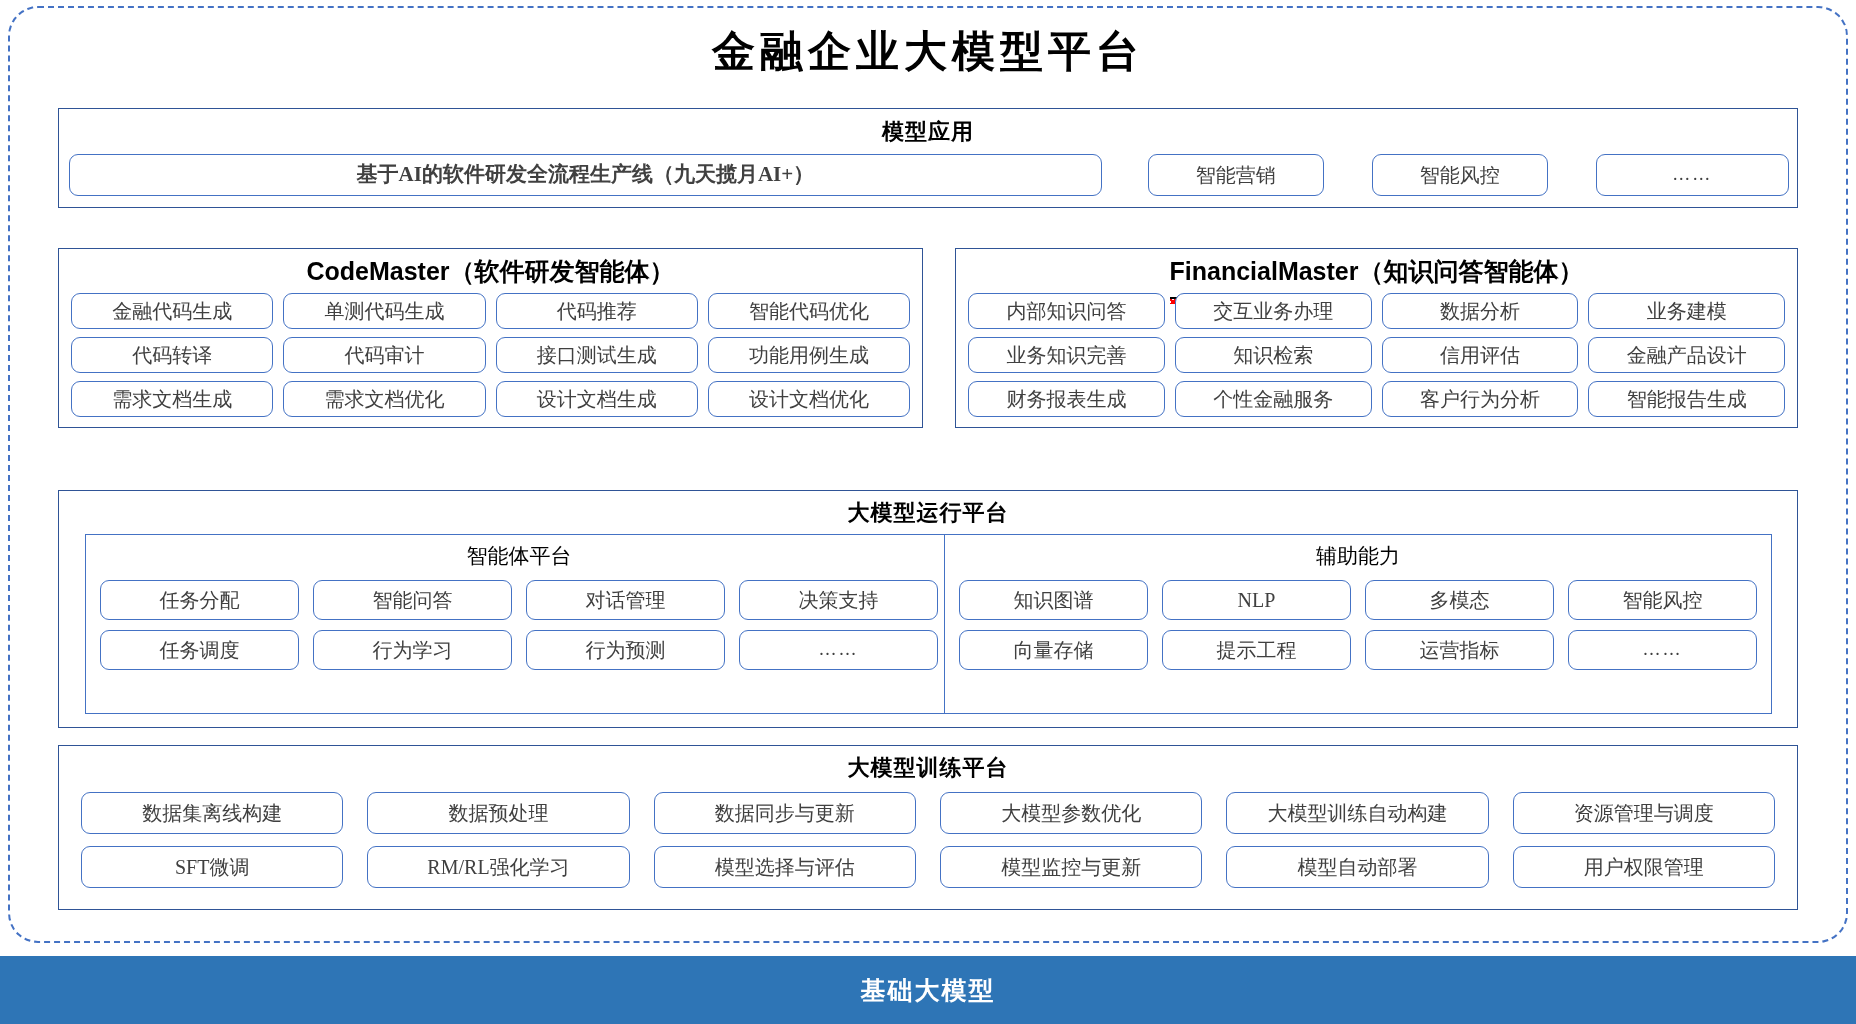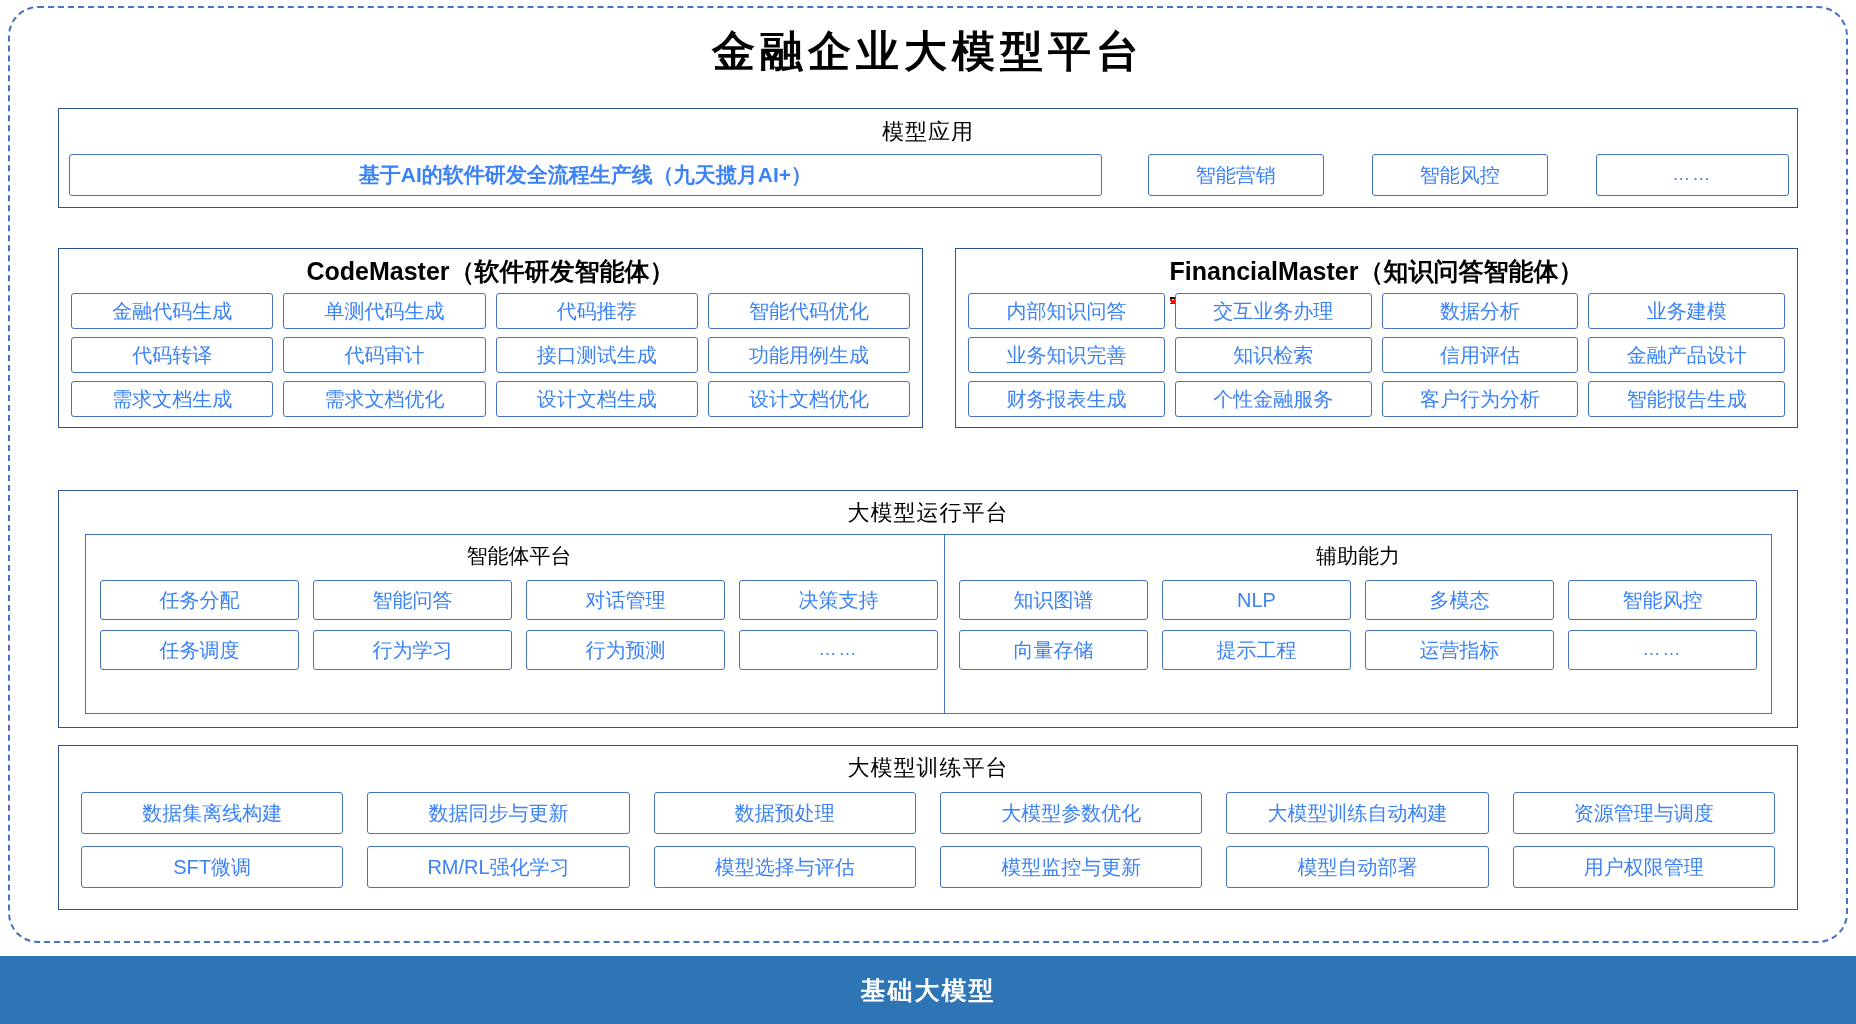--- a/index.html
+++ b/index.html
@@ -37,43 +37,44 @@
 
   
   .panel {
     position: absolute;
     border: 1.5px solid #2f5496;
     background: #ffffff;
   }
   .panel-title {
     text-align: center;
     font-size: 22px;
-    font-weight: 400;
+    font-weight: 700;
     color: #000000;
     letter-spacing: 1px;
   }
   .panel-title.sub {
     font-weight: 400;
     font-size: 21px;
     letter-spacing: 0px;
   }
 
   
   .pill {
     border: 1.4px solid #4472c4;
-    border-radius: 3px;
+    border-radius: 9px;
     background: #ffffff;
     display: flex;
     align-items: center;
     justify-content: center;
     text-align: center;
     font-size: 20px;
-    color: #3b82f6;
+    color: #404040;
     line-height: 1.1;
     padding: 0 4px;
+    font-family: Liberation Serif, serif;
   }
   .pill.bold { font-weight: 700; font-size: 21px; }
   .pill.dots { letter-spacing: 2px; font-size: 18px; }
 
   .row { display: flex; }
 
   
   #model-app-panel { left: 58px; top: 108px; width: 1740px; height: 100px; }
   #model-app-panel .panel-title { margin-top: 8px; }
   #model-app-row {
@@ -278,22 +279,22 @@
         </div>
       </div>
     </div>
   </div>
 
   <div class="panel" id="training-panel">
     <div class="panel-title">大模型训练平台</div>
     <div class="train-grid">
       <div class="row">
         <div class="pill">数据集离线构建</div>
+        <div class="pill">数据预处理</div>
         <div class="pill">数据同步与更新</div>
-        <div class="pill">数据预处理</div>
         <div class="pill">大模型参数优化</div>
         <div class="pill">大模型训练自动构建</div>
         <div class="pill">资源管理与调度</div>
       </div>
       <div class="row">
         <div class="pill">SFT微调</div>
         <div class="pill">RM/RL强化学习</div>
         <div class="pill">模型选择与评估</div>
         <div class="pill">模型监控与更新</div>
         <div class="pill">模型自动部署</div>

